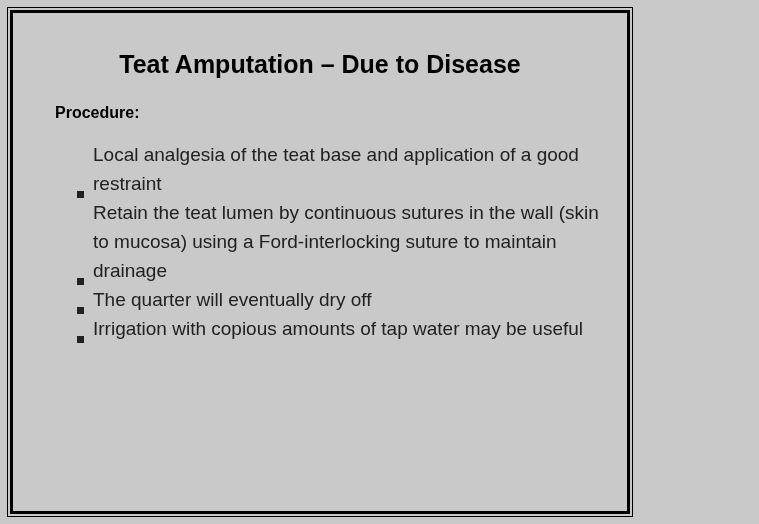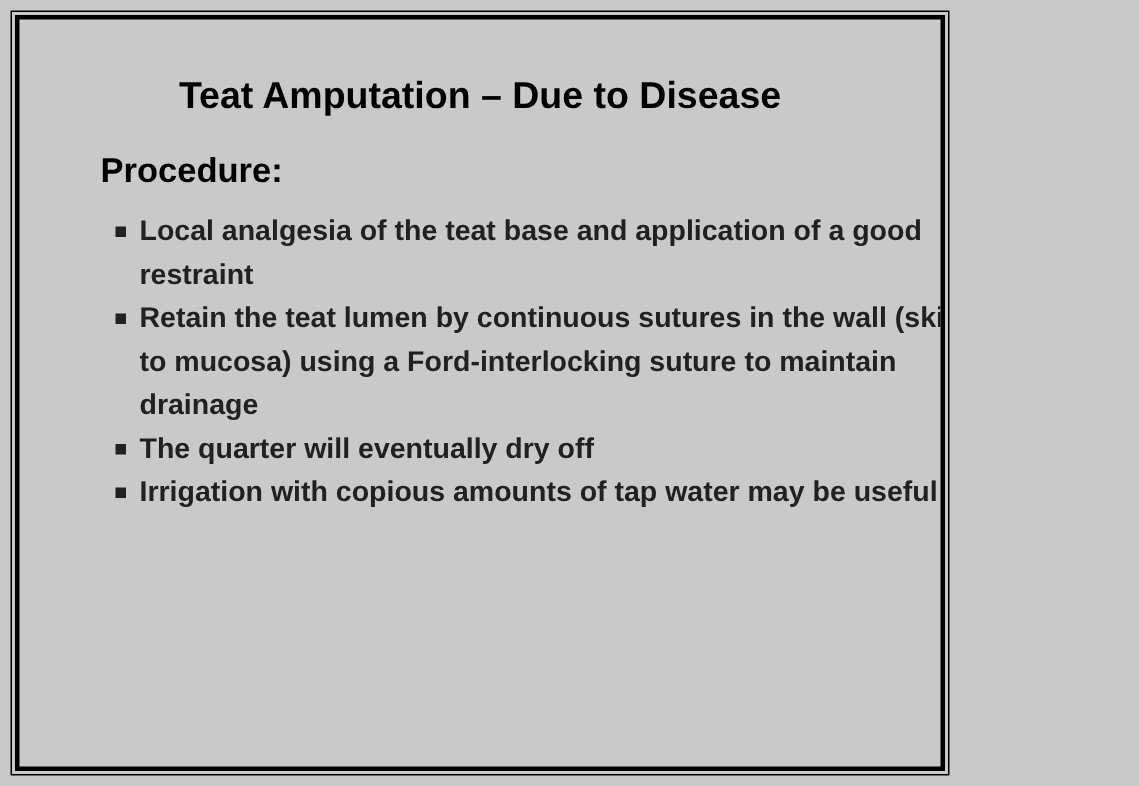--- a/index.html
+++ b/index.html
@@ -32,38 +32,37 @@
   }
   .slide-title{
     margin-top:36px;
     text-align:center;
     font-size:25px;
     line-height:30px;
     font-weight:bold;
     color:var(--title);
   }
   .section-heading{
-    margin:20px 0 0 54px;
-    font-size:23px;
+    margin:20px 0 0 42px;
+    font-size:16px;
     line-height:28px;
     font-weight:bold;
     color:var(--title);
   }
   .bullet-list{
     list-style:none;
     margin:13px 0 0 64px;
     width:630px;
   }
   .bullet-item{
     display:flex;
-    align-items:flex-start;
+    align-items:flex-end;
     font-size:19px;
     line-height:29px;
     color:var(--body);
-    font-weight:bold;
   }
   .bullet-square{
     flex:none;
     width:7px;height:7px;
     margin:11px 9px 0 0;
     background:var(--body);
   }
   .bullet-text{
     white-space:pre-line;
   }

